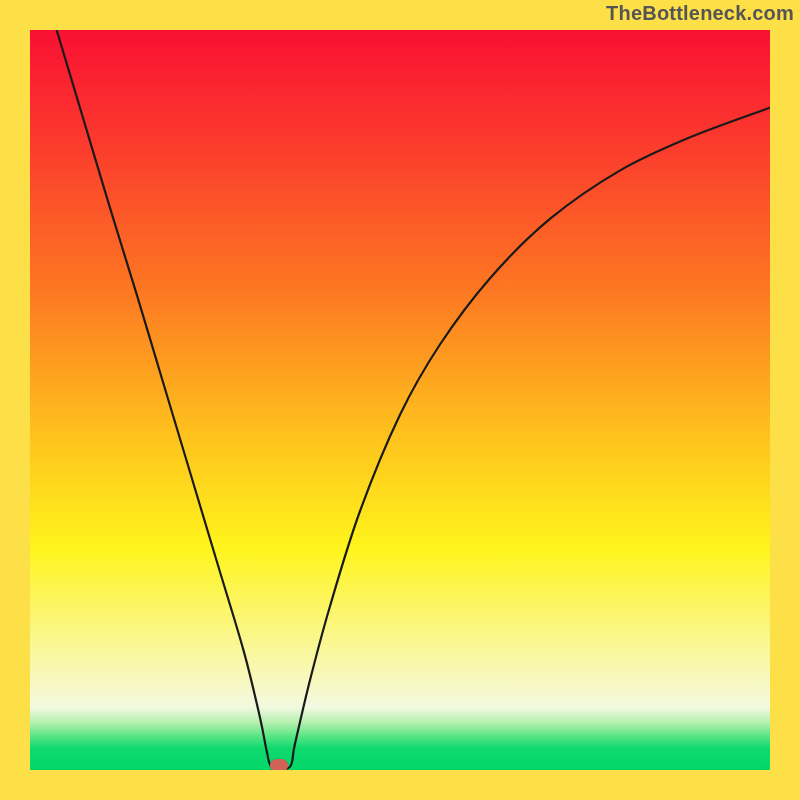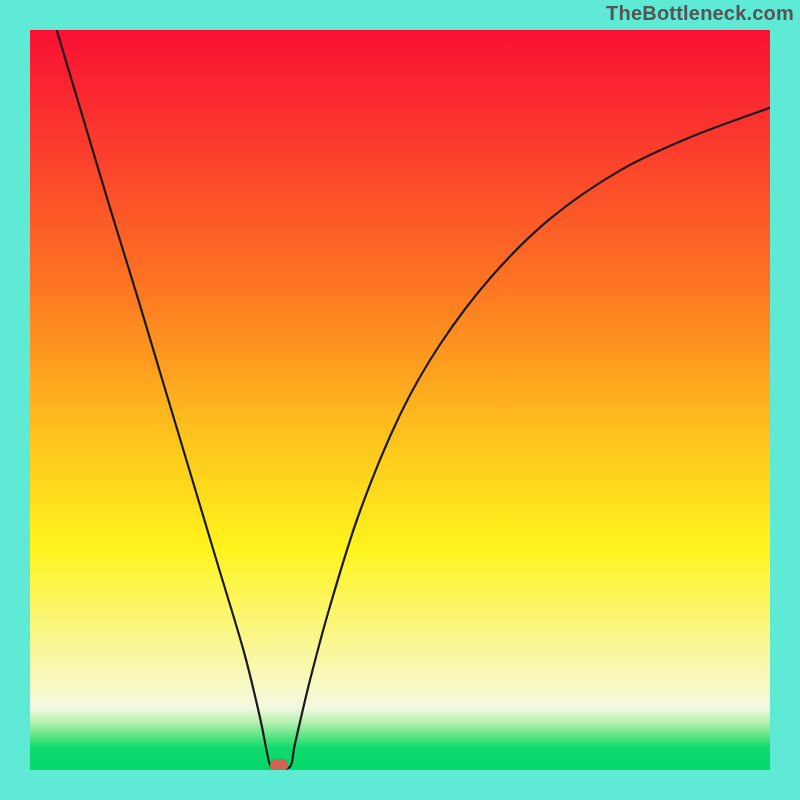--- a/index.html
+++ b/index.html
@@ -8,21 +8,21 @@
     width: 800px;
     height: 800px;
     overflow: hidden;
     background: #000;
     font-family: Arial, Helvetica, sans-serif;
   }
   .frame {
     position: relative;
     width: 800px;
     height: 800px;
-    background: #5eead4;
+    background: #fde047;
   }
   .watermark {
     position: absolute;
     top: 2px;
     right: 6px;
     color: #555;
     font-size: 20px;
     font-weight: 600;
     letter-spacing: 0.2px;
     user-select: none;

